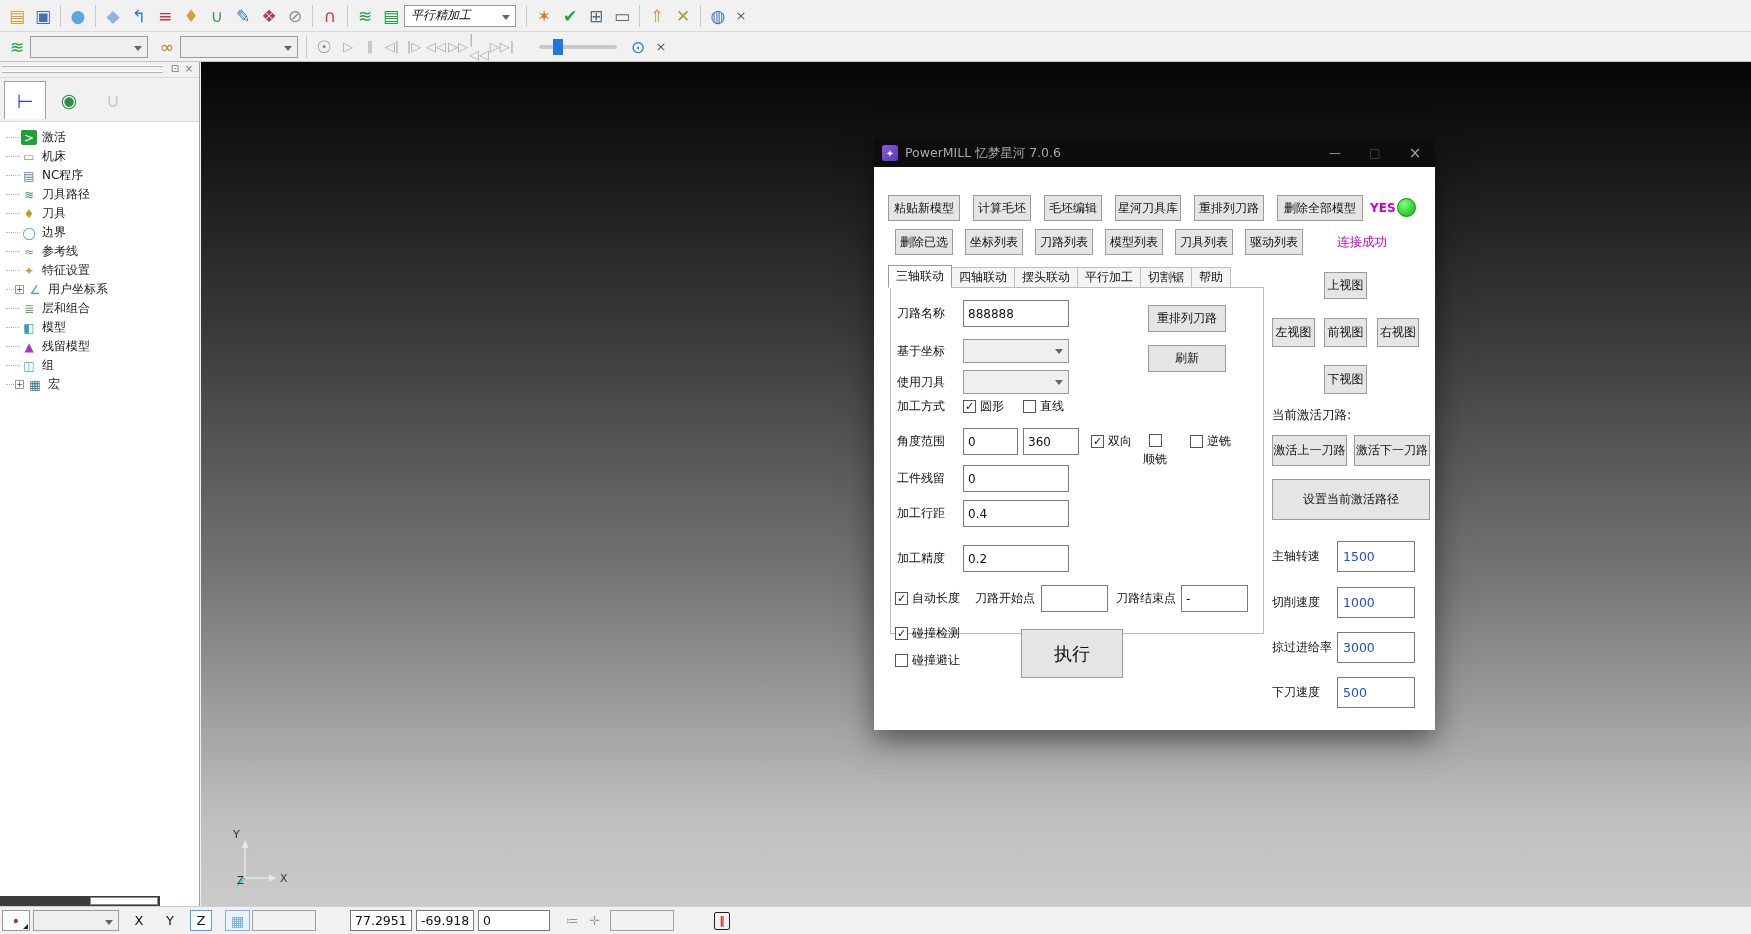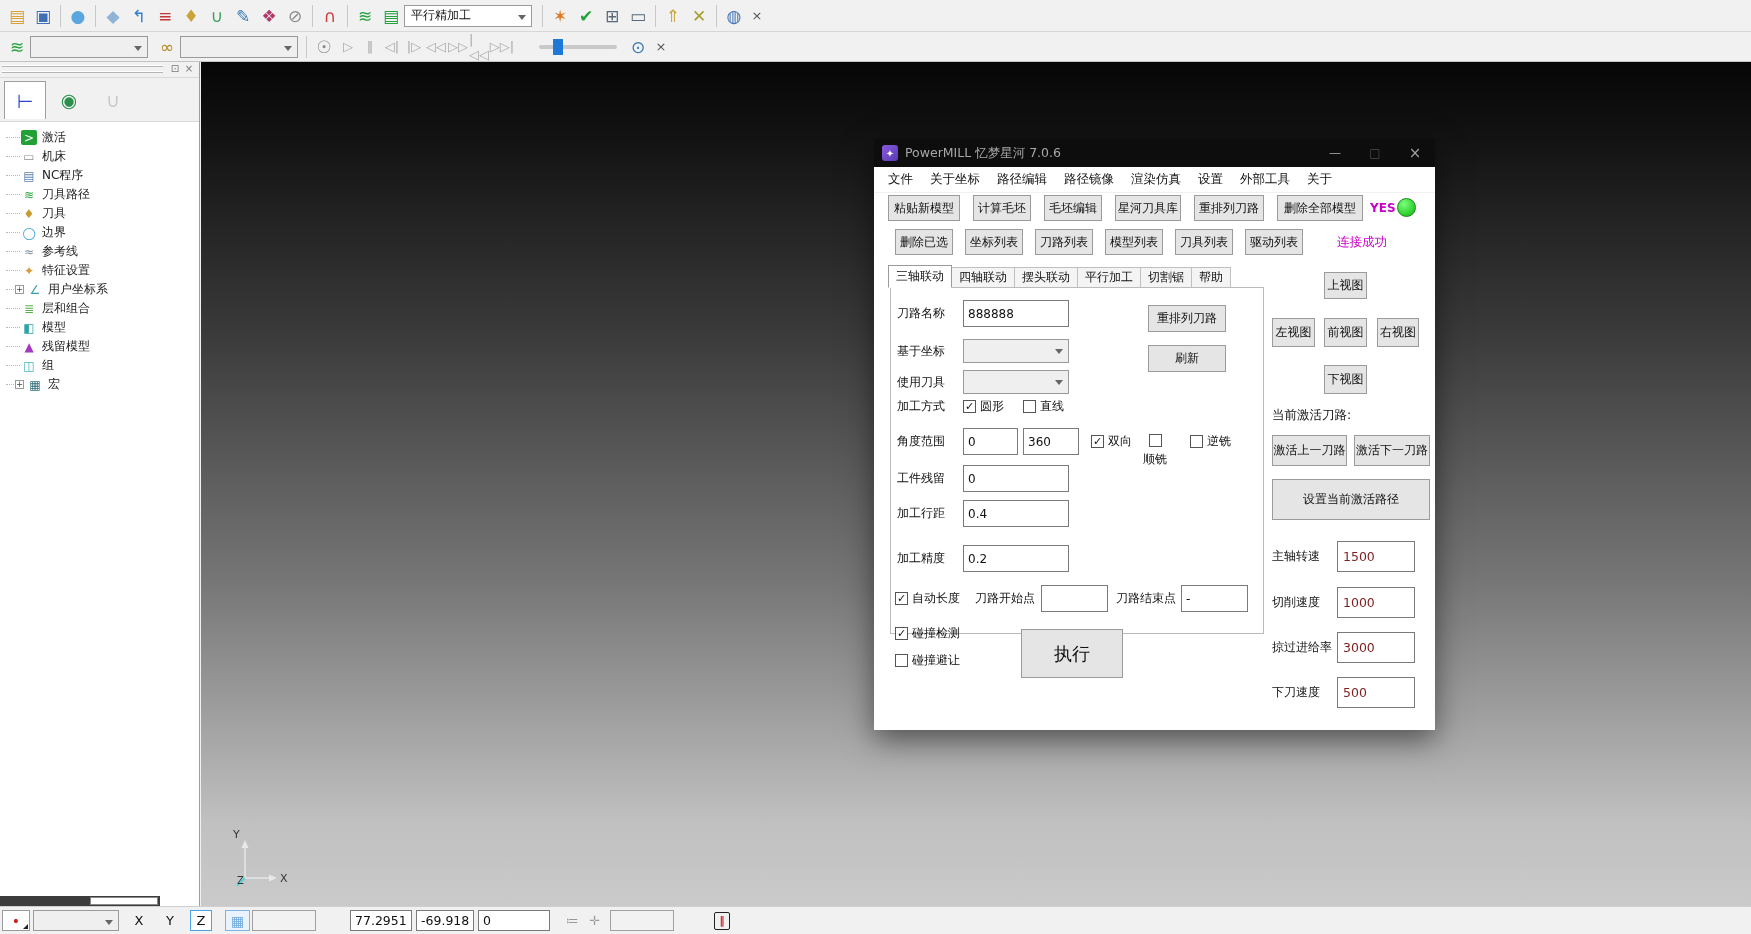--- a/index.html
+++ b/index.html
@@ -100,21 +100,21 @@
   .flabel { position:absolute; font-size:12px; color:#111; line-height:27px; height:27px; white-space:nowrap; }
   .finput { position:absolute; height:27px; border:1px solid #7a7a7a; background:#fff; font-size:12px; color:#111;
             padding:0 4px; font-family:inherit; }
   .fcombo { position:absolute; height:24px; }
   .chk { position:absolute; display:flex; align-items:center; gap:4px; font-size:12px; color:#111; height:15px; cursor:default; }
   .chkbox { width:13px; height:13px; border:1px solid #555; background:#fff; font-size:11px; line-height:11px;
             text-align:center; color:#111; flex:none; }
   .chk.on .chkbox::before { content:"✓"; }
   .rlabel { position:absolute; font-size:12px; color:#111; line-height:31px; height:31px; white-space:nowrap; }
   .rinput { position:absolute; height:31px; width:78px; border:1px solid #7a7a7a; background:#fff; font-size:12.5px;
-            color:#7f1d1d; padding:0 5px; font-family:inherit; }
+            color:#1d4ed8; padding:0 5px; font-family:inherit; }
 </style>
 </head>
 <body>
 
 <div class="toolbar" id="toolbar-main">
   <span class="tbi" style="color: rgb(217, 163, 58);">▤</span>
   <span class="tbi" style="color: rgb(63, 111, 181);">▣</span>
   <span class="tbsep"></span>
   <span class="tbi" style="color: rgb(90, 167, 224);">●</span>
   <span class="tbsep"></span>
@@ -124,21 +124,21 @@
   <span class="tbi" style="color: rgb(202, 164, 58);">♦</span>
   <span class="tbi" style="color: rgb(58, 160, 90);">∪</span>
   <span class="tbi" style="color: rgb(58, 122, 176);">✎</span>
   <span class="tbi" style="color: rgb(176, 58, 106);">❖</span>
   <span class="tbi" style="color: rgb(138, 138, 138);">⊘</span>
   <span class="tbsep"></span>
   <span class="tbi" style="color: rgb(204, 58, 58);">∩</span>
   <span class="tbsep"></span>
   <span class="tbi" style="color: rgb(36, 163, 60);">≋</span>
   <span class="tbi" style="color: rgb(36, 163, 60);">▤</span>
-  <div class="combo" style="width:128px;">
+  <div class="combo" style="width:112px;font-style:italic;">
     <span>平行精加工</span>
     <span class="carrow"></span>
   </div>
   <span class="tbsep" style="margin-left:10px;"></span>
   <span class="tbi" style="color: rgb(224, 120, 32);">✶</span>
   <span class="tbi" style="color: rgb(36, 163, 60);">✔</span>
   <span class="tbi" style="color: rgb(90, 106, 122);">⊞</span>
   <span class="tbi" style="color: rgb(90, 106, 122);">▭</span>
   <span class="tbsep"></span>
   <span class="tbi" style="color: rgb(202, 164, 58);">⇑</span>
@@ -289,30 +289,20 @@
 <div id="dialog">
   <div class="dlg-title">
     <span class="dlg-ico">✦</span>
     <span class="dlg-title-text">PowerMILL 忆梦星河  7.0.6</span>
     <div class="dlg-win">
       <span class="dlg-winbtn">—</span>
       <span class="dlg-winbtn max">□</span>
       <span class="dlg-winbtn close">×</span>
     </div>
   </div>
-  <div class="dlg-menu">
-    <span class="menu-item">文件</span>
-    <span class="menu-item">关于坐标</span>
-    <span class="menu-item">路径编辑</span>
-    <span class="menu-item">路径镜像</span>
-    <span class="menu-item">渲染仿真</span>
-    <span class="menu-item">设置</span>
-    <span class="menu-item">外部工具</span>
-    <span class="menu-item">关于</span>
-  </div>
 
   <button class="btn rowbtn" style="left:14px;width:72px;">粘贴新模型</button>
   <button class="btn rowbtn" style="left:99px;width:58px;">计算毛坯</button>
   <button class="btn rowbtn" style="left:170px;width:58px;">毛坯编辑</button>
   <button class="btn rowbtn" style="left:241px;width:66px;">星河刀具库</button>
   <button class="btn rowbtn" style="left:320px;width:70px;">重排列刀路</button>
   <button class="btn rowbtn" style="left:403px;width:86px;">删除全部模型</button>
   <span class="yes-label" style="color: rgb(200, 0, 200);">YES</span>
   <span class="green-dot"></span>
 

